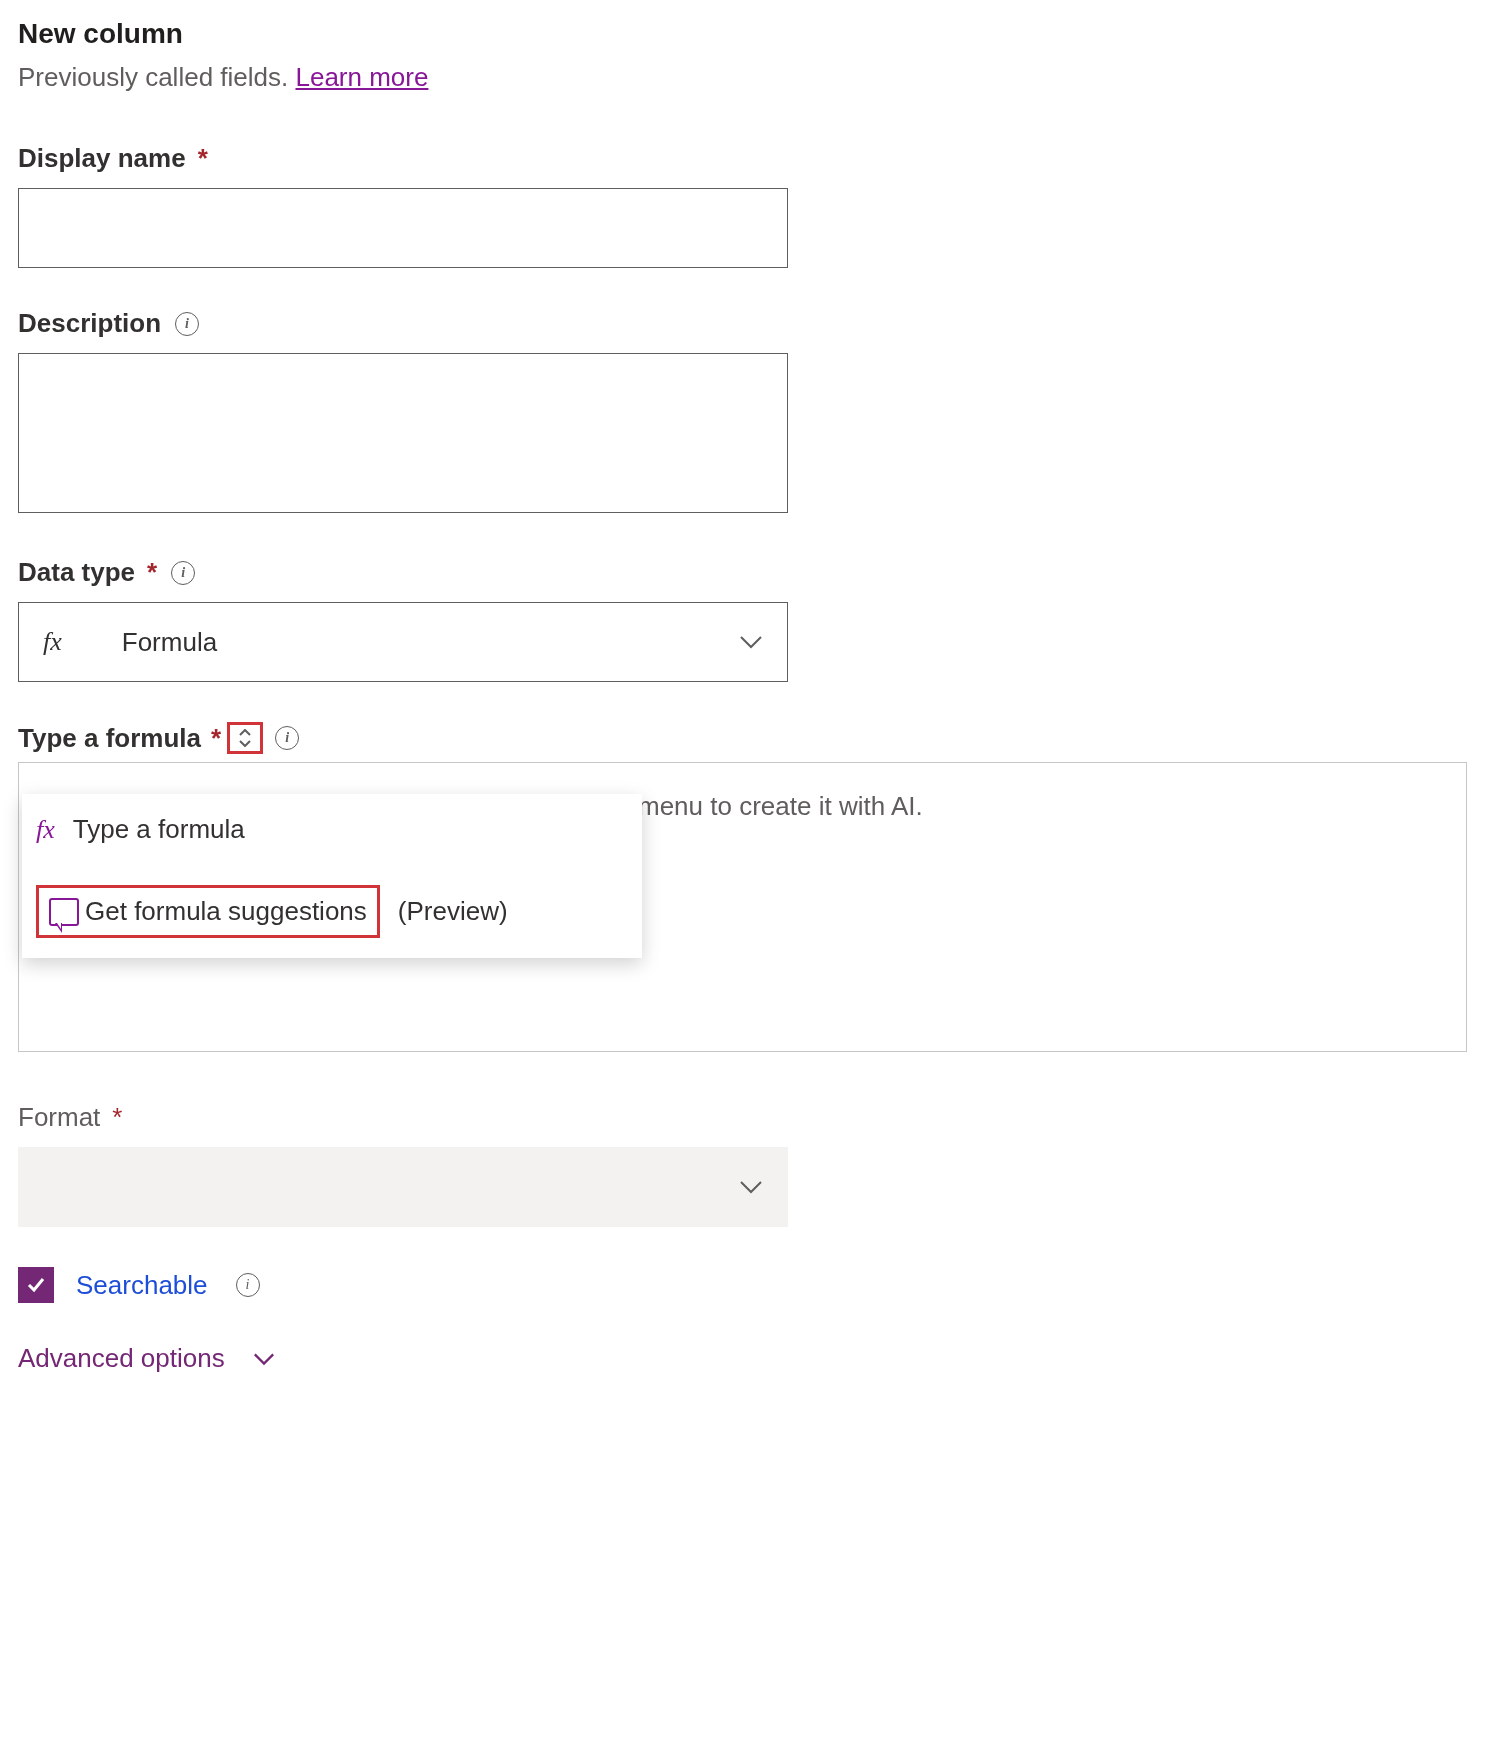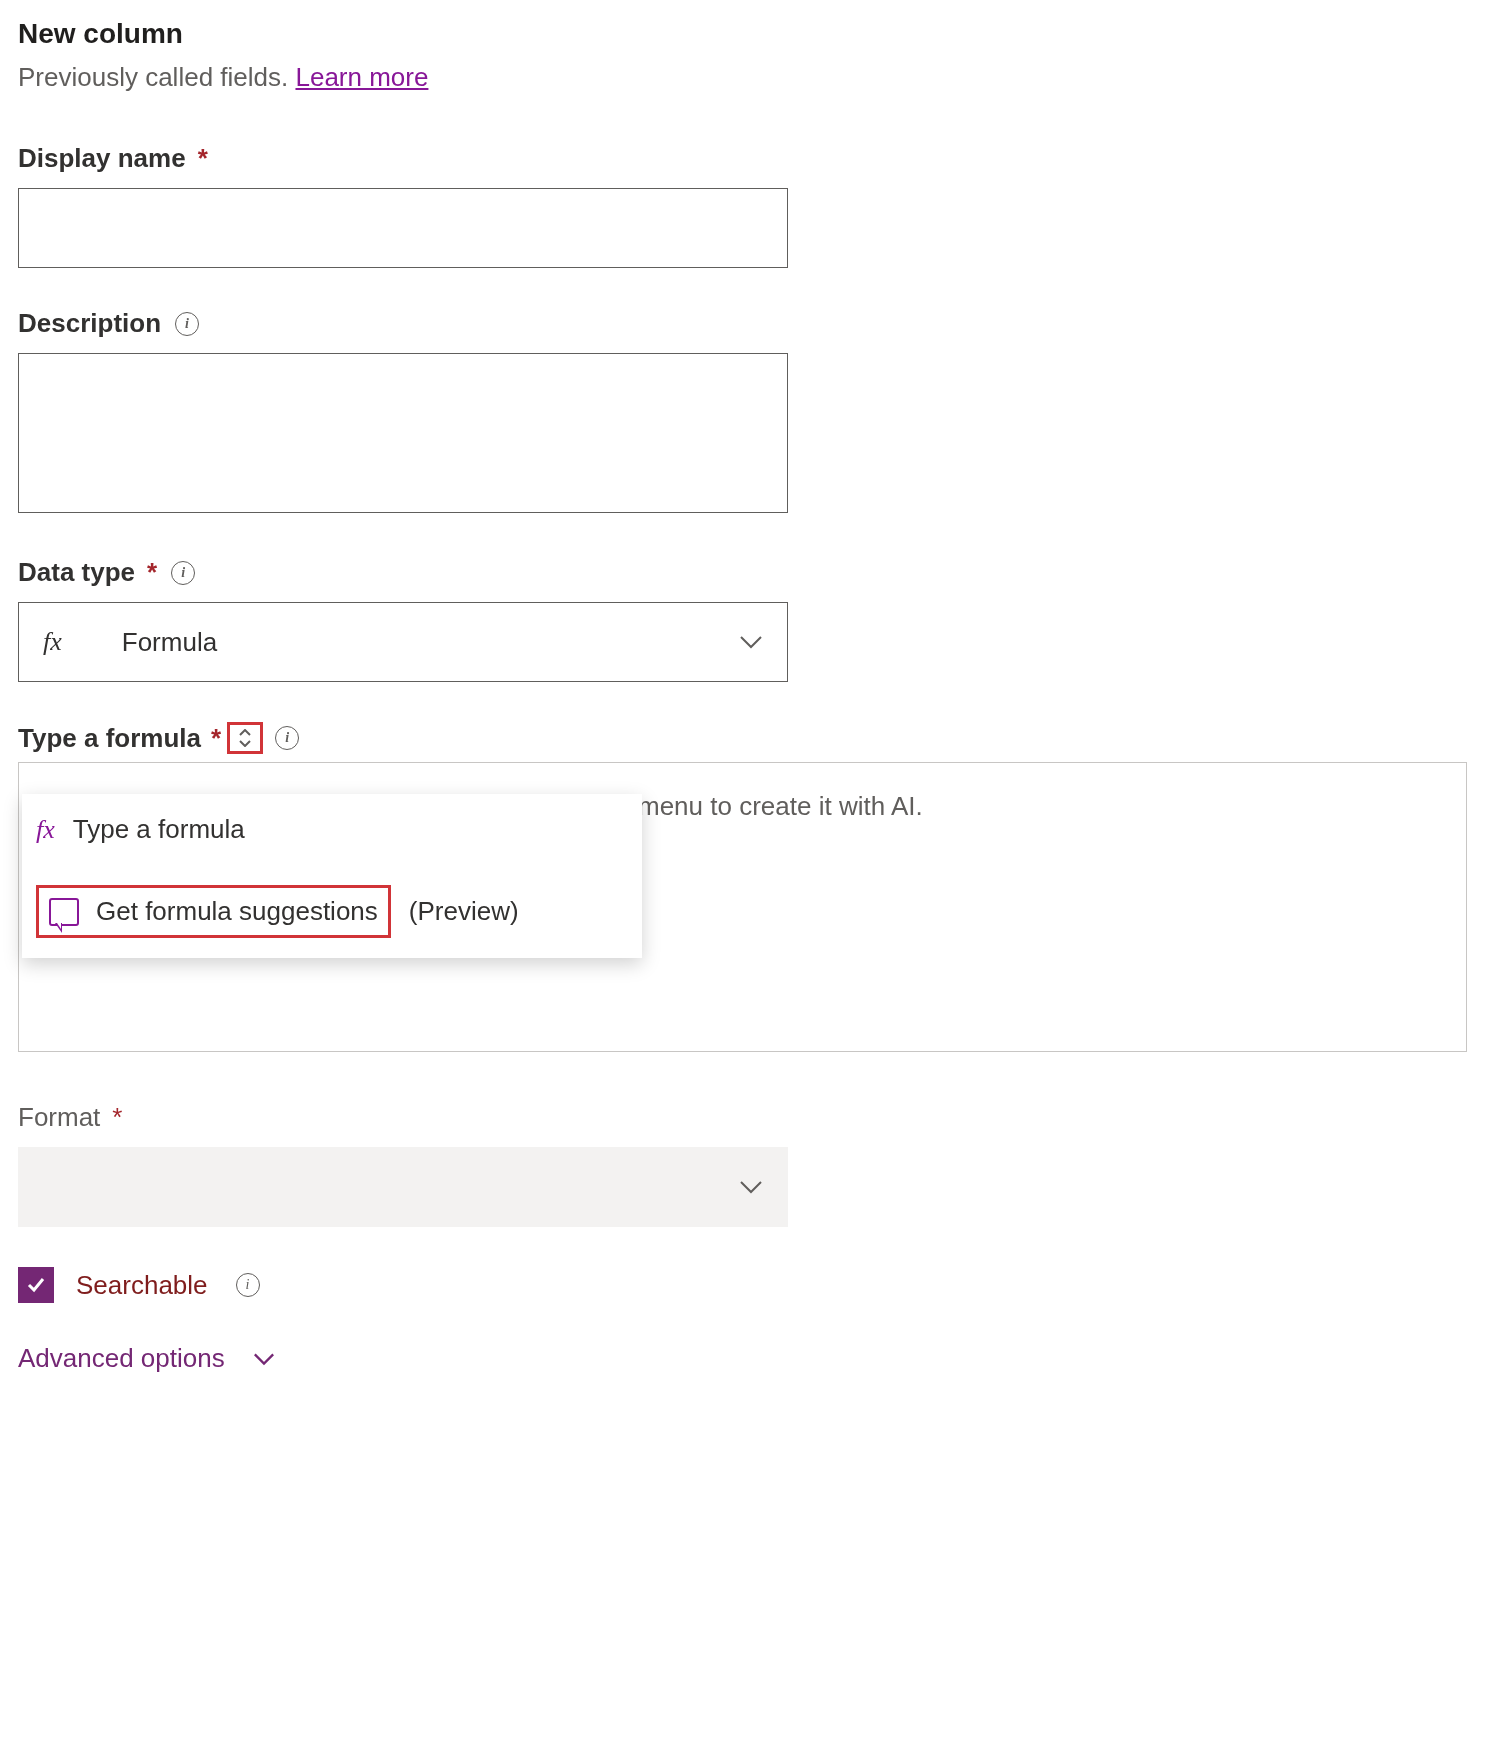--- a/index.html
+++ b/index.html
@@ -177,21 +177,21 @@
       padding: 20px 14px;
       gap: 18px;
       cursor: pointer;
       font-size: 26px;
       color: #323130;
     }
     .get-sugg-highlight {
       border: 3px solid #d13438;
       display: inline-flex;
       align-items: center;
-      gap: 17px;
+      gap: 6px;
       padding: 8px 10px;
     }
     .chat-icon {
       width: 30px;
       height: 28px;
       border: 2.5px solid #881798;
       border-radius: 3px;
       position: relative;
     }
     .chat-icon::after {
@@ -231,21 +231,21 @@
       align-items: center;
       justify-content: center;
       cursor: pointer;
     }
     .checkmark {
       color: #fff;
       font-size: 24px;
     }
     .checkbox-label {
       font-size: 26px;
-      color: #7f1d1d;
+      color: #1d4ed8;
     }
     .advanced-row {
       display: flex;
       align-items: center;
       gap: 28px;
       color: #742774;
       font-size: 26px;
       cursor: pointer;
     }
   </style>

